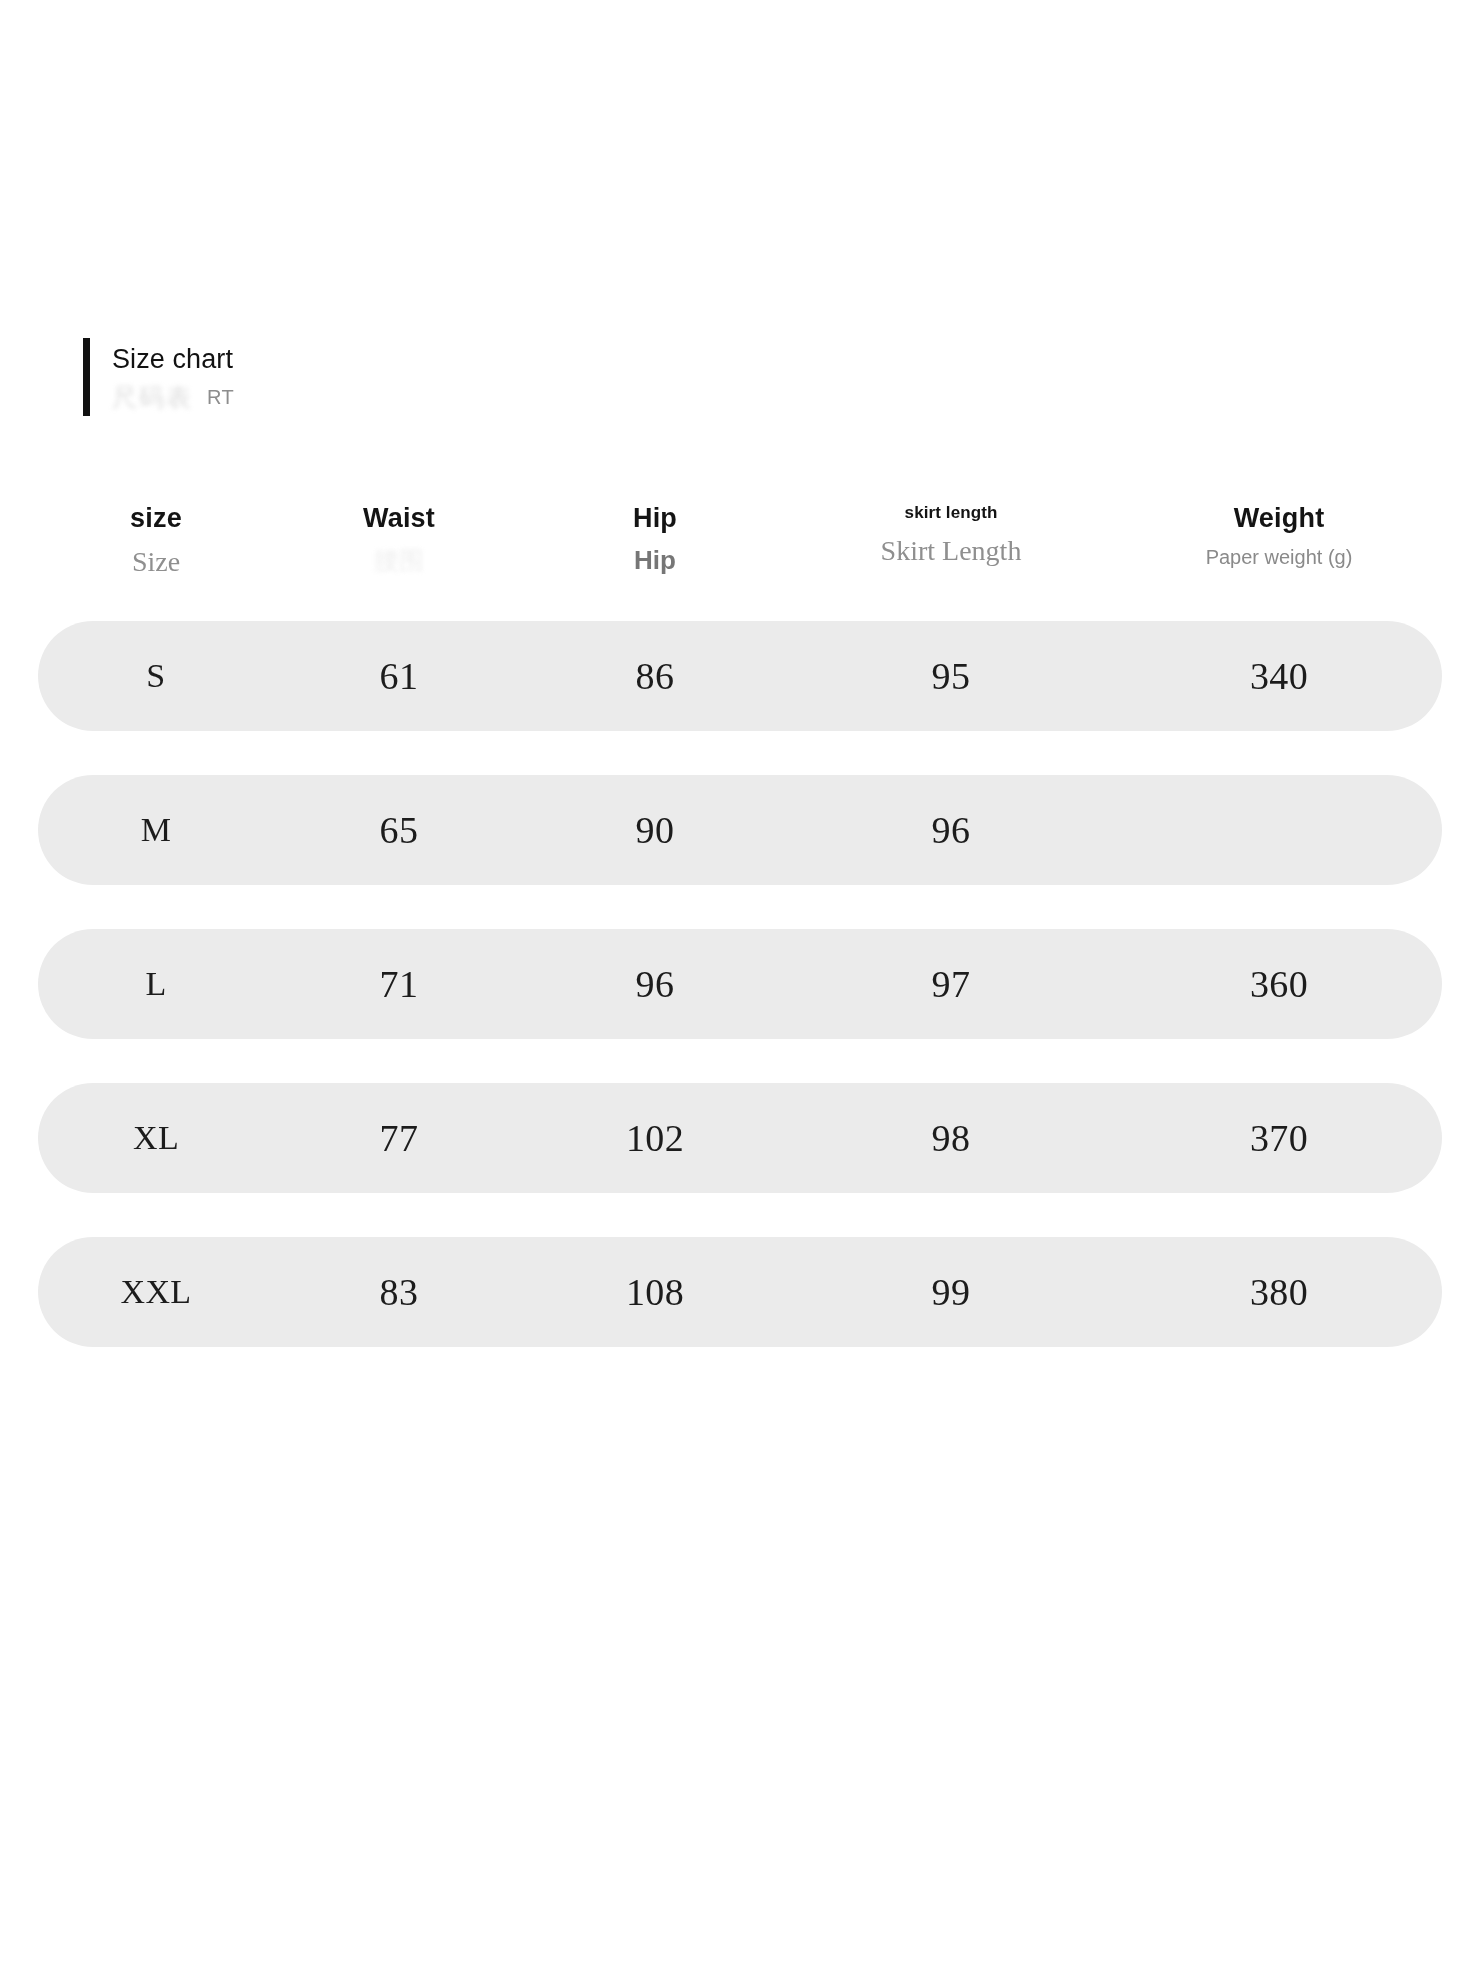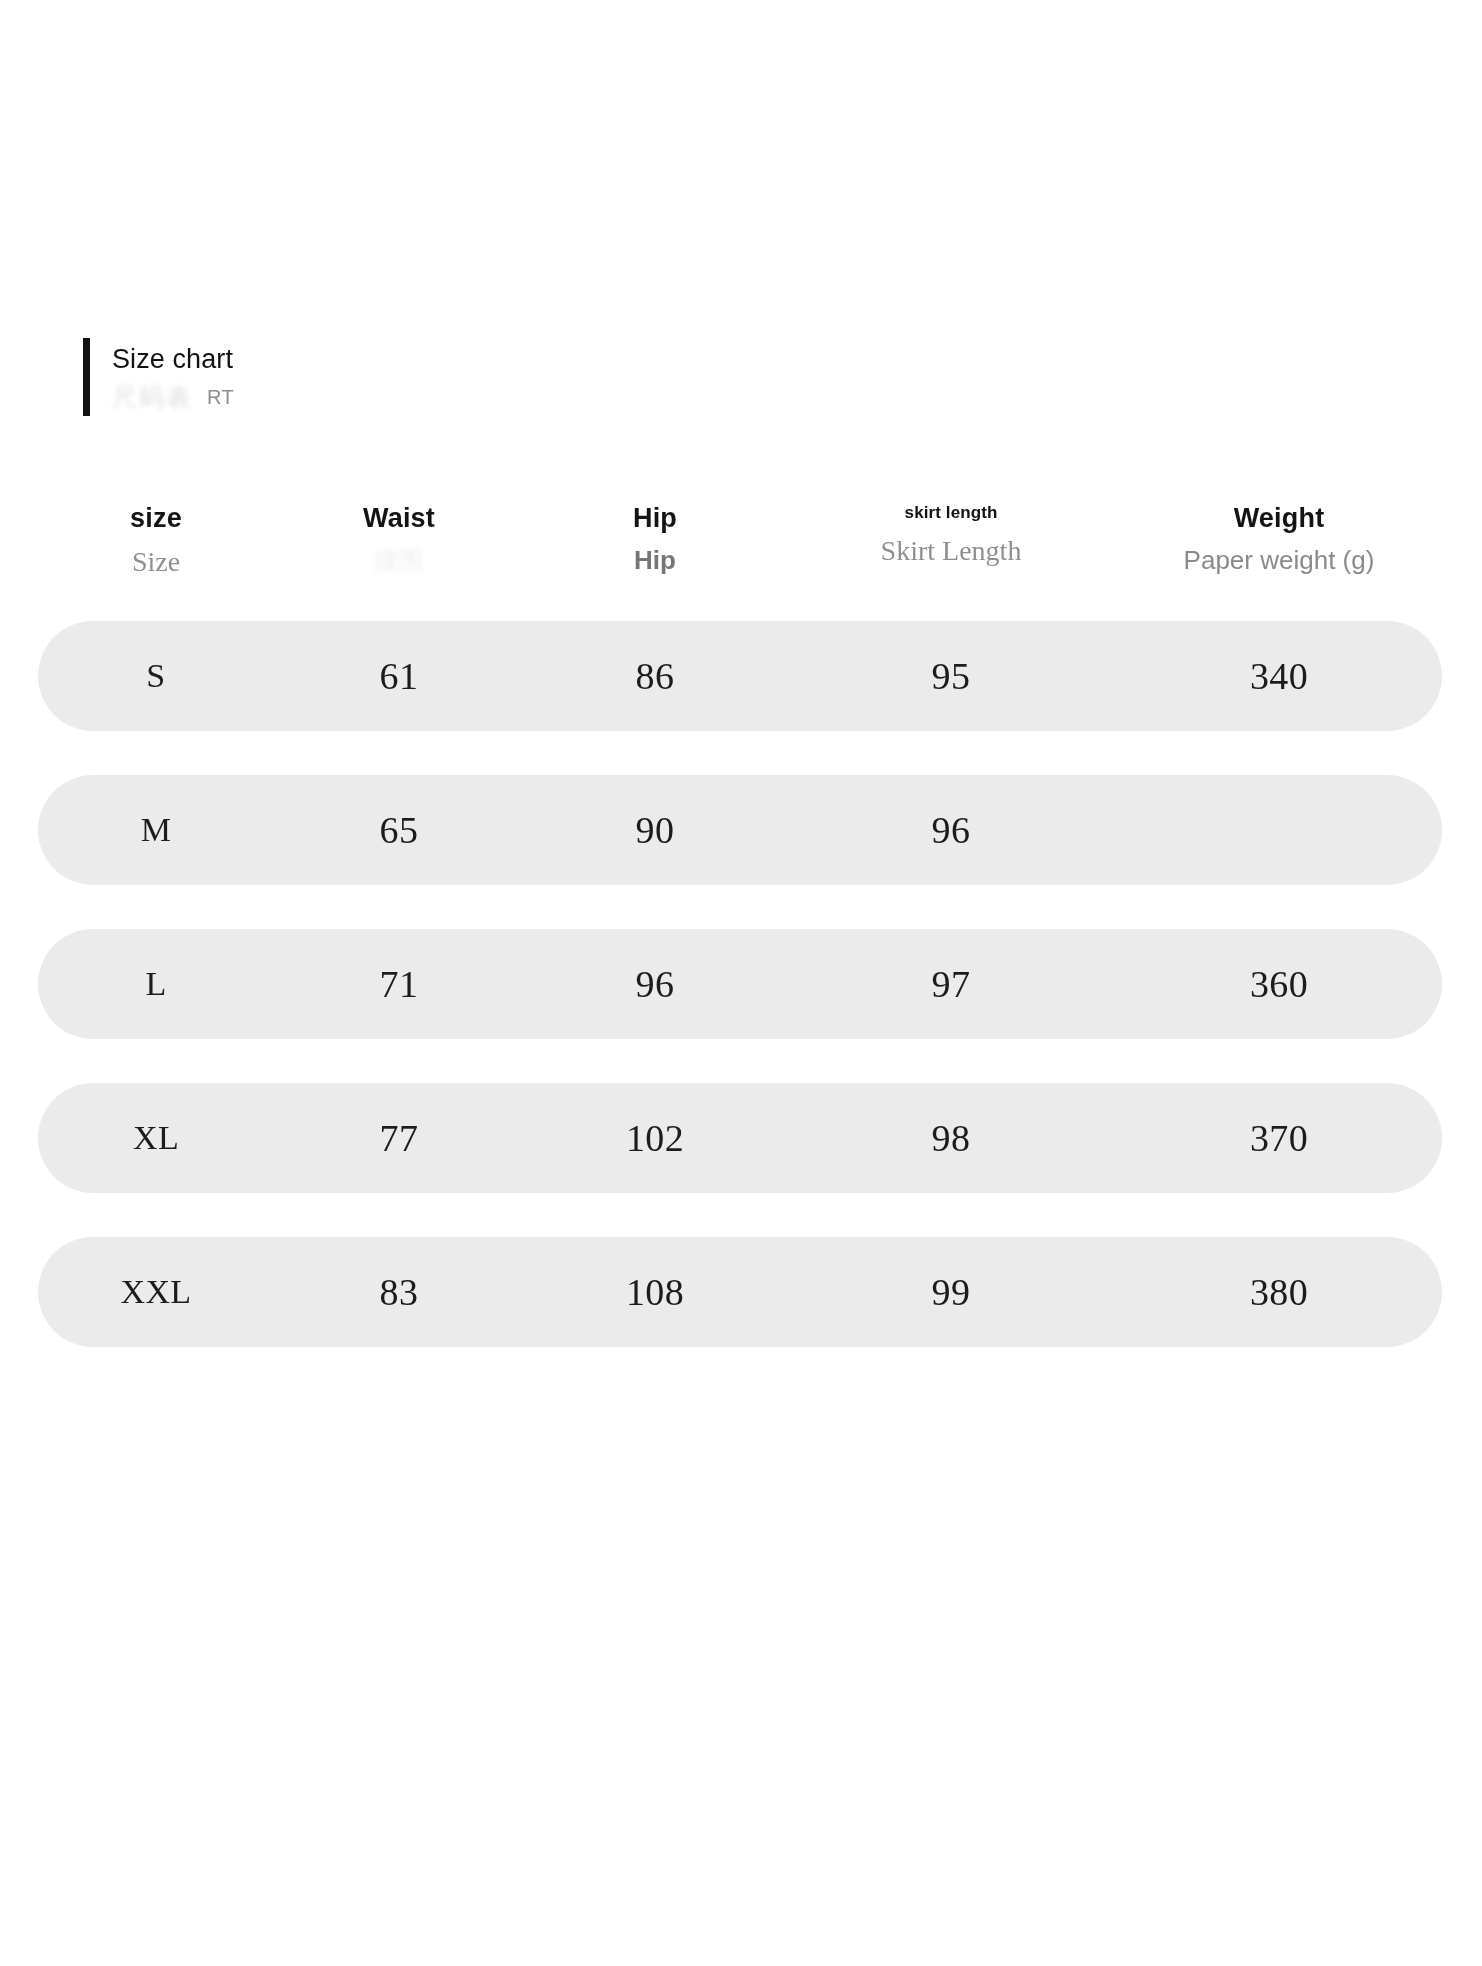--- a/index.html
+++ b/index.html
@@ -138,21 +138,21 @@
     color: #8f8f8f;
   }
   .head-secondary.sans-bold {
     font-family: "Liberation Sans", sans-serif;
     font-weight: bold;
     color: #767676;
     font-size: 26px;
   }
   .head-secondary.sans {
     font-family: "Liberation Sans", sans-serif;
-    font-size: 26px;
+    font-size: 20px;
     color: #8a8a8a;
   }
   
   .head-secondary.erased {
     color: #e2e2e2;
     filter: blur(2.2px);
     opacity: 0.55;
   }
 
   

